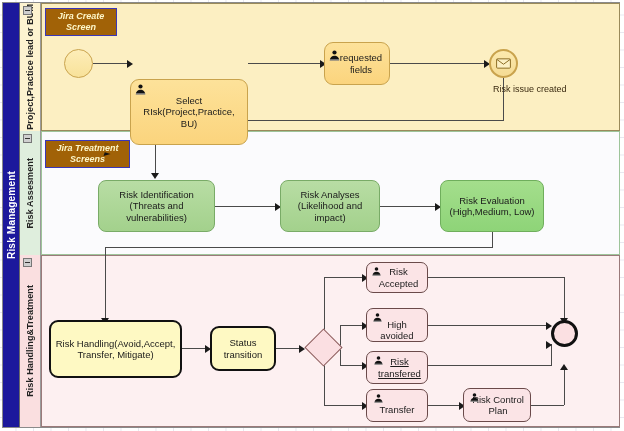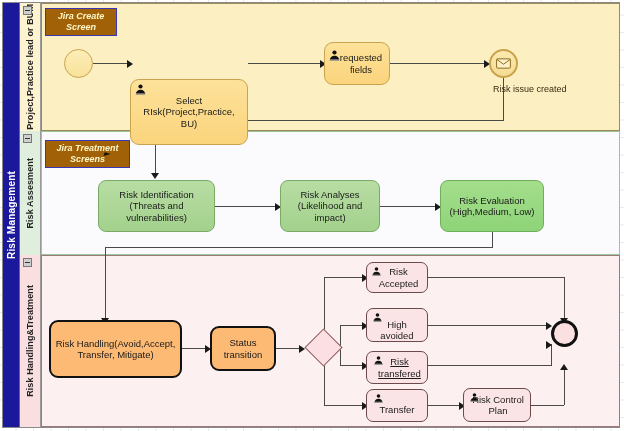--- a/index.html
+++ b/index.html
@@ -89,21 +89,21 @@
     border:1px solid #79ab67;border-radius:8px;
   }
   .t-green-bright{
     background:linear-gradient(180deg,#a4de8c 0%,#8ed478 100%);
     border:1px solid #6fae5c;border-radius:8px;
   }
   .t-pink{
     background:#fbe4e6;border:1px solid #6a4a4a;border-radius:7px;
   }
   .t-pink-thick{
-    background:#fdba74;border:2px solid #111;border-radius:9px;
+    background:#fef9c3;border:2px solid #111;border-radius:9px;
   }
 
   .usericon{
     position:absolute;width:13px;height:13px;left:3px;top:3px;z-index:7;
   }
   .usericon svg{display:block;}
 
   
   .ev{position:absolute;border-radius:50%;box-sizing:border-box;z-index:5;}
   .ev-start{

